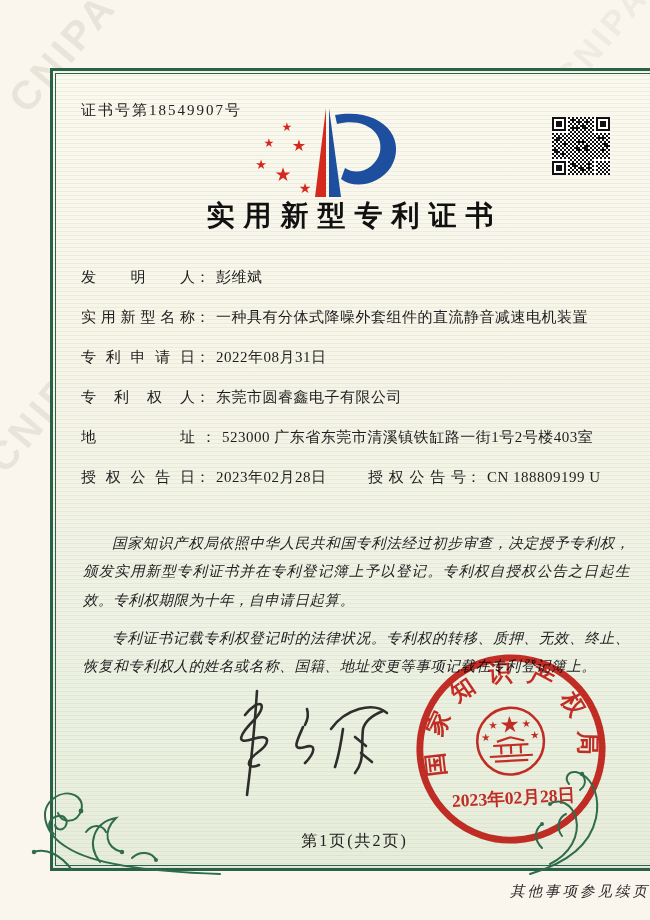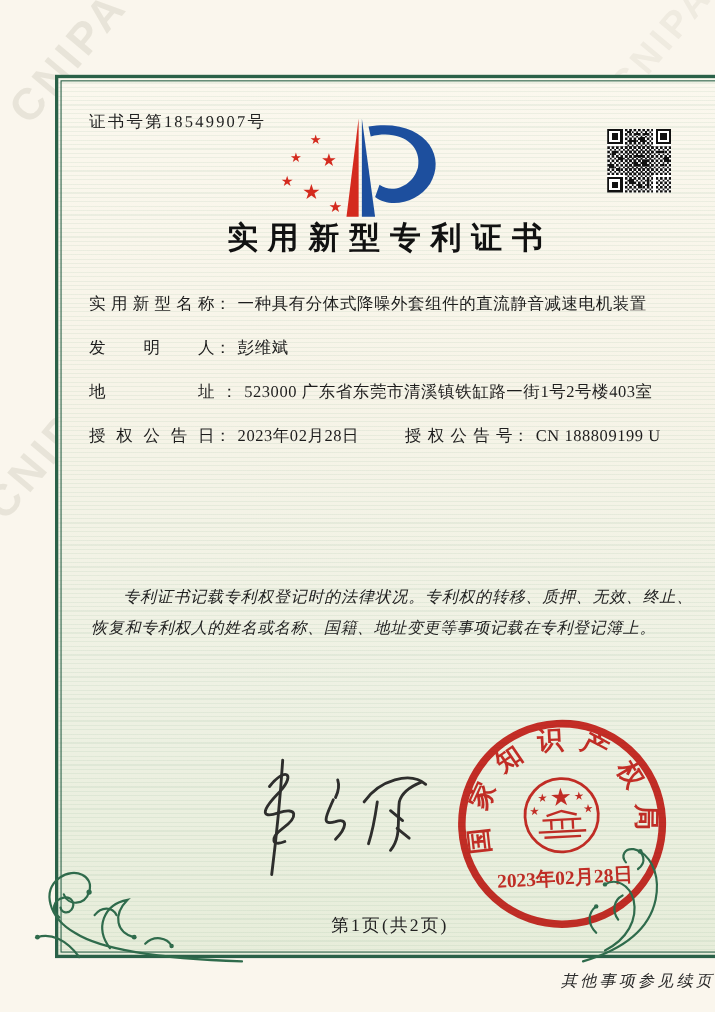--- a/index.html
+++ b/index.html
@@ -120,34 +120,41 @@
         <rect x="24" y="2" width="3" height="3" fill="#111"></rect>
       <rect x="0" y="22" width="7" height="7" fill="#111"></rect>
         <rect x="1" y="23" width="5" height="5" fill="#fff"></rect>
         <rect x="2" y="24" width="3" height="3" fill="#111"></rect>
     </svg>
 
     <h1 class="title">实用新型专利证书</h1>
 
     <div class="fields">
       <div class="row">
+        <span class="flabel">发明人</span><span class="fcolon">：</span><span class="fvalue">彭维斌</span>
+      </div>
+      <div class="row">
         <span class="flabel">实用新型名称</span><span class="fcolon">：</span><span class="fvalue">一种具有分体式降噪外套组件的直流静音减速电机装置</span>
       </div>
       <div class="row">
-        <span class="flabel">发明人</span><span class="fcolon">：</span><span class="fvalue">彭维斌</span>
+        <span class="flabel">专利申请日</span><span class="fcolon">：</span><span class="fvalue">2022年08月31日</span>
+      </div>
+      <div class="row">
+        <span class="flabel">专利权人</span><span class="fcolon">：</span><span class="fvalue">东莞市圆睿鑫电子有限公司</span>
       </div>
       <div class="row">
         <span class="flabel">地址</span><span class="fcolon"></span><span class="fcolon">：</span><span class="fvalue">523000 广东省东莞市清溪镇铁缸路一街1号2号楼403室</span>
       </div>
       <div class="row grant">
         <span class="flabel">授权公告日</span><span class="fcolon">：</span><span class="fvalue v1">2023年02月28日</span><span class="flabel2">授权公告号</span><span class="fcolon">：</span><span class="fvalue">CN 188809199 U</span>
       </div>
     </div>
 
     <div class="paras">
+      <p>国家知识产权局依照中华人民共和国专利法经过初步审查，决定授予专利权，颁发实用新型专利证书并在专利登记簿上予以登记。专利权自授权公告之日起生效。专利权期限为十年，自申请日起算。</p>
       <p>专利证书记载专利权登记时的法律状况。专利权的转移、质押、无效、终止、恢复和专利权人的姓名或名称、国籍、地址变更等事项记载在专利登记簿上。</p>
     </div>
 
 
     <svg class="signature" viewBox="0 0 240 130">
       <g fill="none" stroke="#1a1a1a" stroke-width="2.6" stroke-linecap="round" stroke-linejoin="round" opacity="0.9">
         <path d="M60,32 C74,14 84,20 70,36 C54,52 50,62 68,56 C86,50 86,60 72,70 C60,79 62,87 74,82"></path>
         <path d="M72,8 C70,40 66,80 62,112"></path>
         <path d="M122,26 C124,32 122,38 120,42"></path>
         <path d="M118,44 C112,58 106,68 120,64 C132,60 130,70 120,80"></path>

